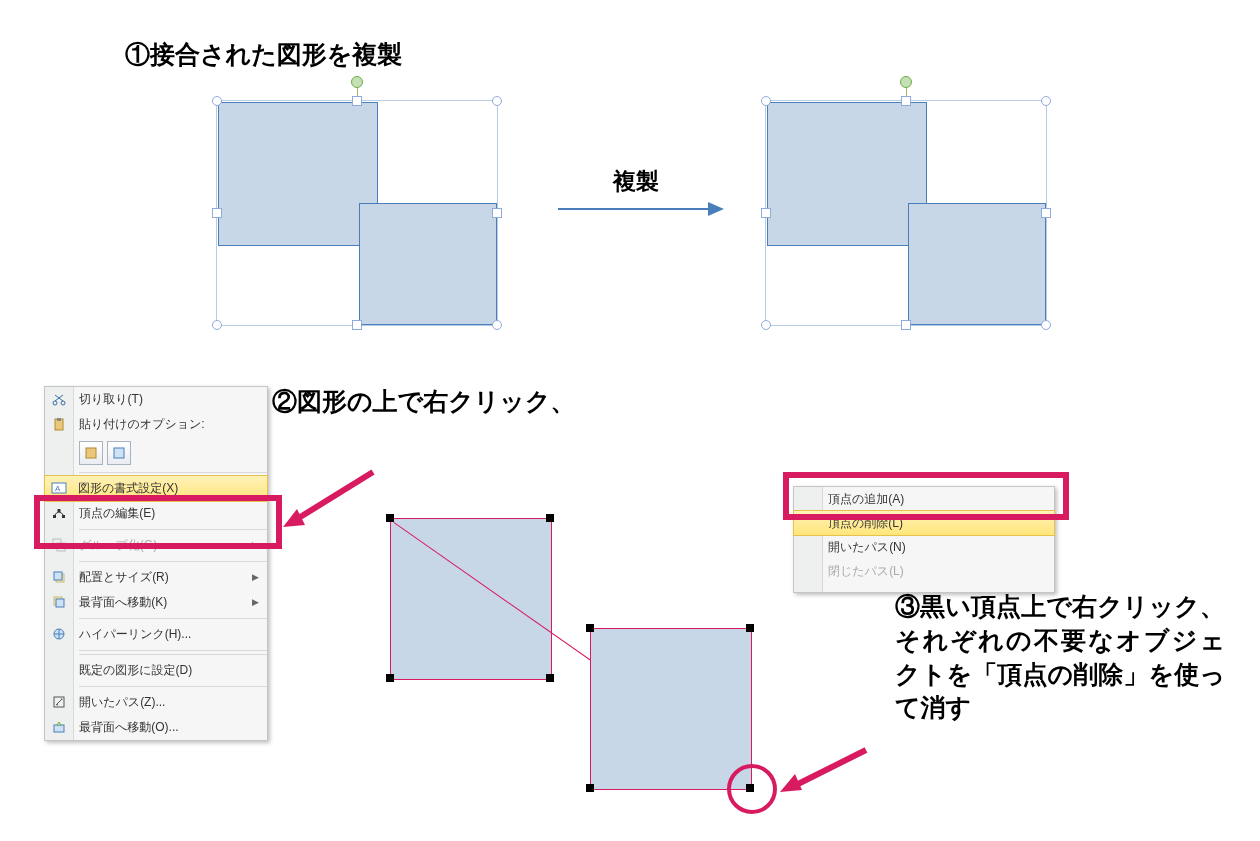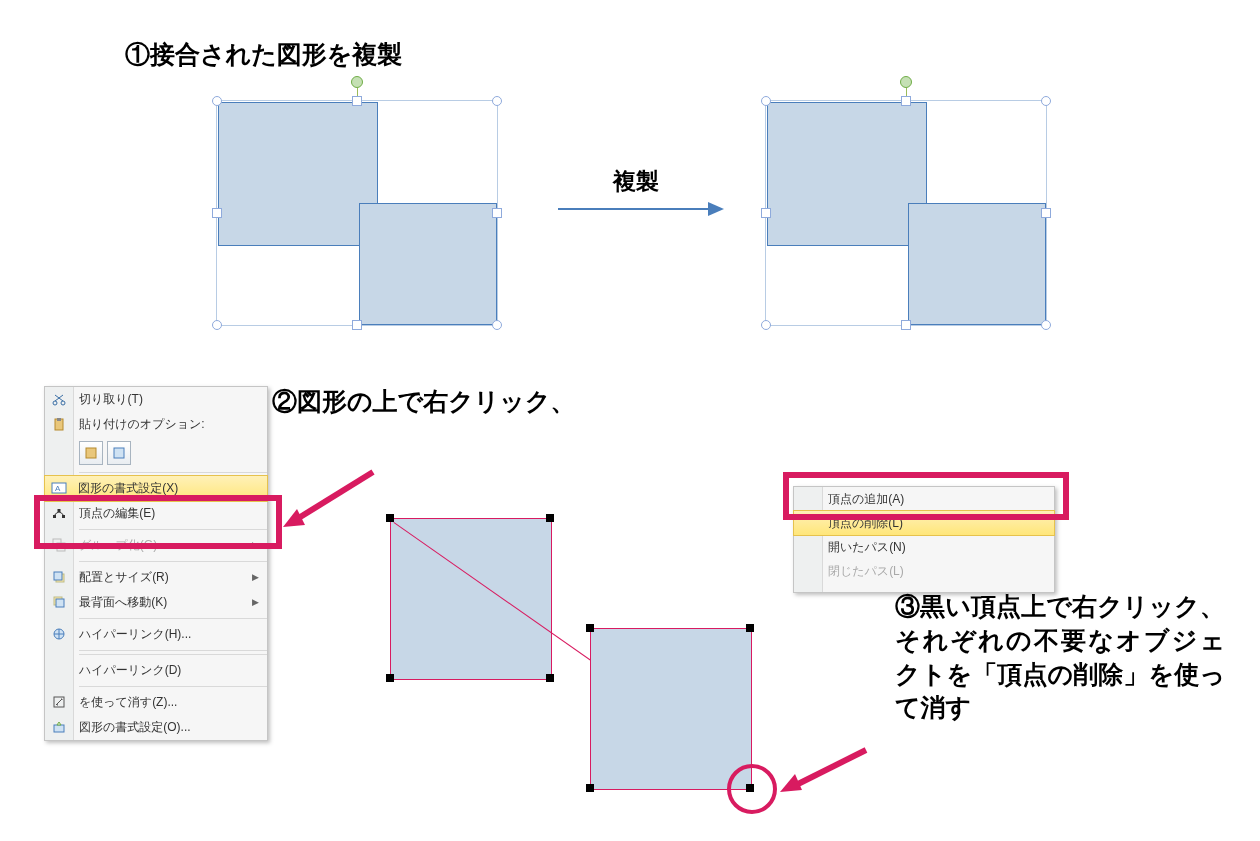--- a/index.html
+++ b/index.html
@@ -184,41 +184,41 @@
           <svg width="14" height="14" viewBox="0 0 14 14">
             <circle cx="7" cy="7" r="5" fill="#cfe2f3" stroke="#4a7ebb"></circle>
             <path d="M2 7h10M7 2v10" stroke="#4a7ebb" fill="none"></path>
           </svg>
         </span>
       <span>ハイパーリンク(H)...</span>
     </div>
     <div class="item sep"></div>
     <div class="item sep"></div>
     <div class="item">
-      <span>ハイパーリンク(D)</span>
+      <span>既定の図形に設定(D)</span>
     </div>
     <div class="item sep"></div>
     <div class="item">
       <span class="ic">
           <svg width="14" height="14" viewBox="0 0 14 14">
             <rect x="2" y="2" width="10" height="10" fill="none" stroke="#555"></rect>
             <path d="M4 10 L10 4" stroke="#555"></path>
             <path d="M9 4h1v1M5 9v1h1" stroke="#555" fill="none"></path>
           </svg>
         </span>
-      <span>を使って消す(Z)...</span>
+      <span>開いたパス(Z)...</span>
     </div>
     <div class="item">
       <span class="ic">
           <svg width="14" height="14" viewBox="0 0 14 14">
             <rect x="2" y="5" width="10" height="7" fill="#cfe2f3" stroke="#4a7ebb"></rect>
             <path d="M7 2l2 3H5z" fill="#e2efda" stroke="#70ad47"></path>
           </svg>
         </span>
-      <span>図形の書式設定(O)...</span>
+      <span>最背面へ移動(O)...</span>
     </div>
   </div>
 
   <div class="pinkbox" style="left:34px;top:495px;width:236px;height:42px;"></div>
 
   <div class="pinkarrow" style="left:283px;top:467px;width:90px;height:60px;">
     <svg width="95" height="70" viewBox="0 0 95 70">
       <line x1="90" y1="5" x2="14" y2="52" stroke="#d81b60" stroke-width="6"></line>
       <polygon points="0,60 22,58 14,42" fill="#d81b60"></polygon>
     </svg>

